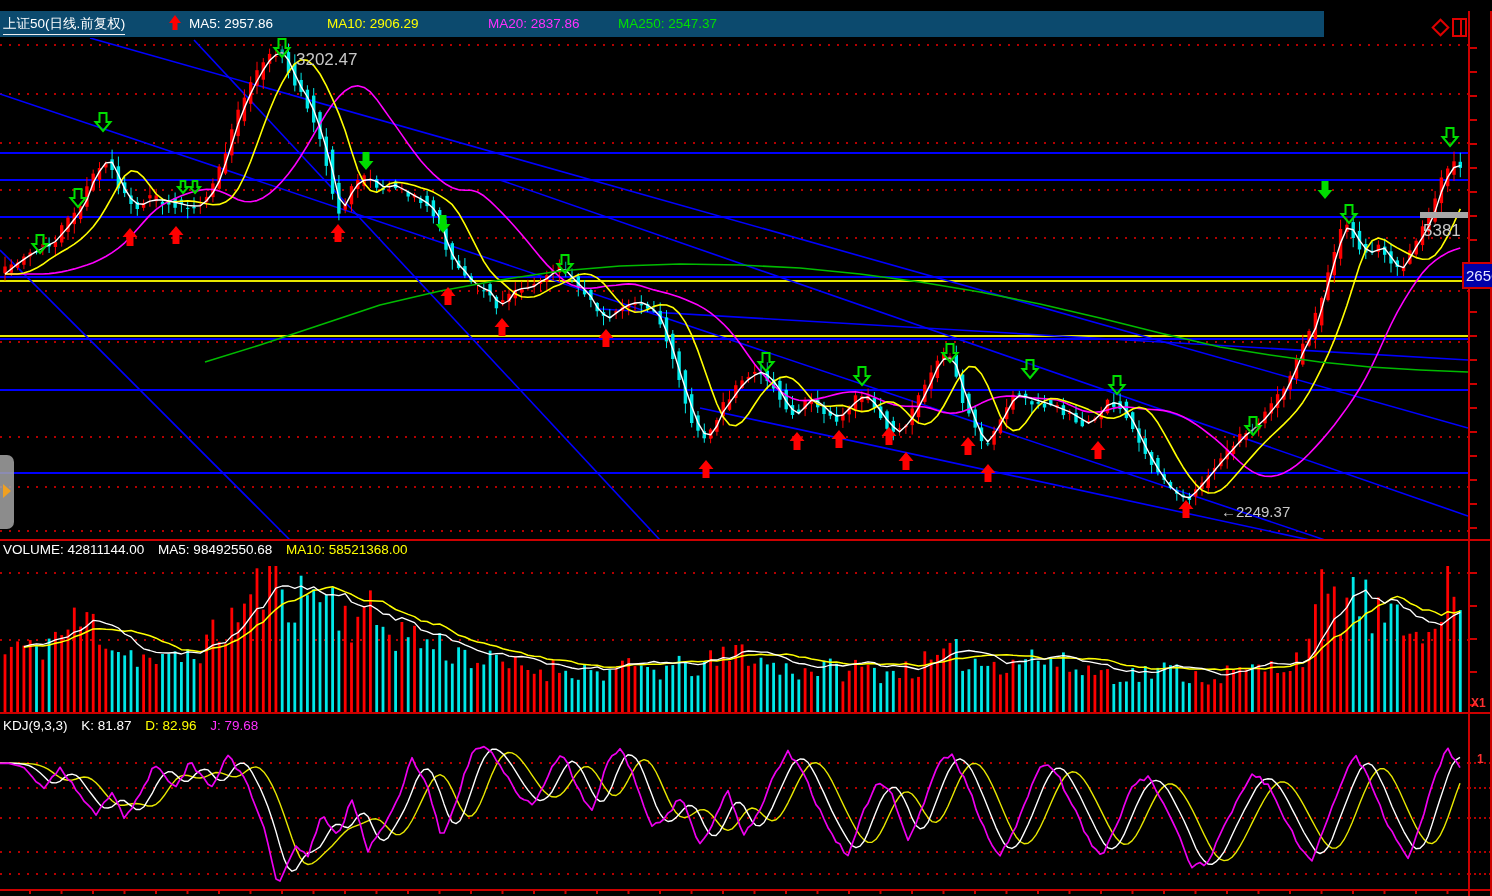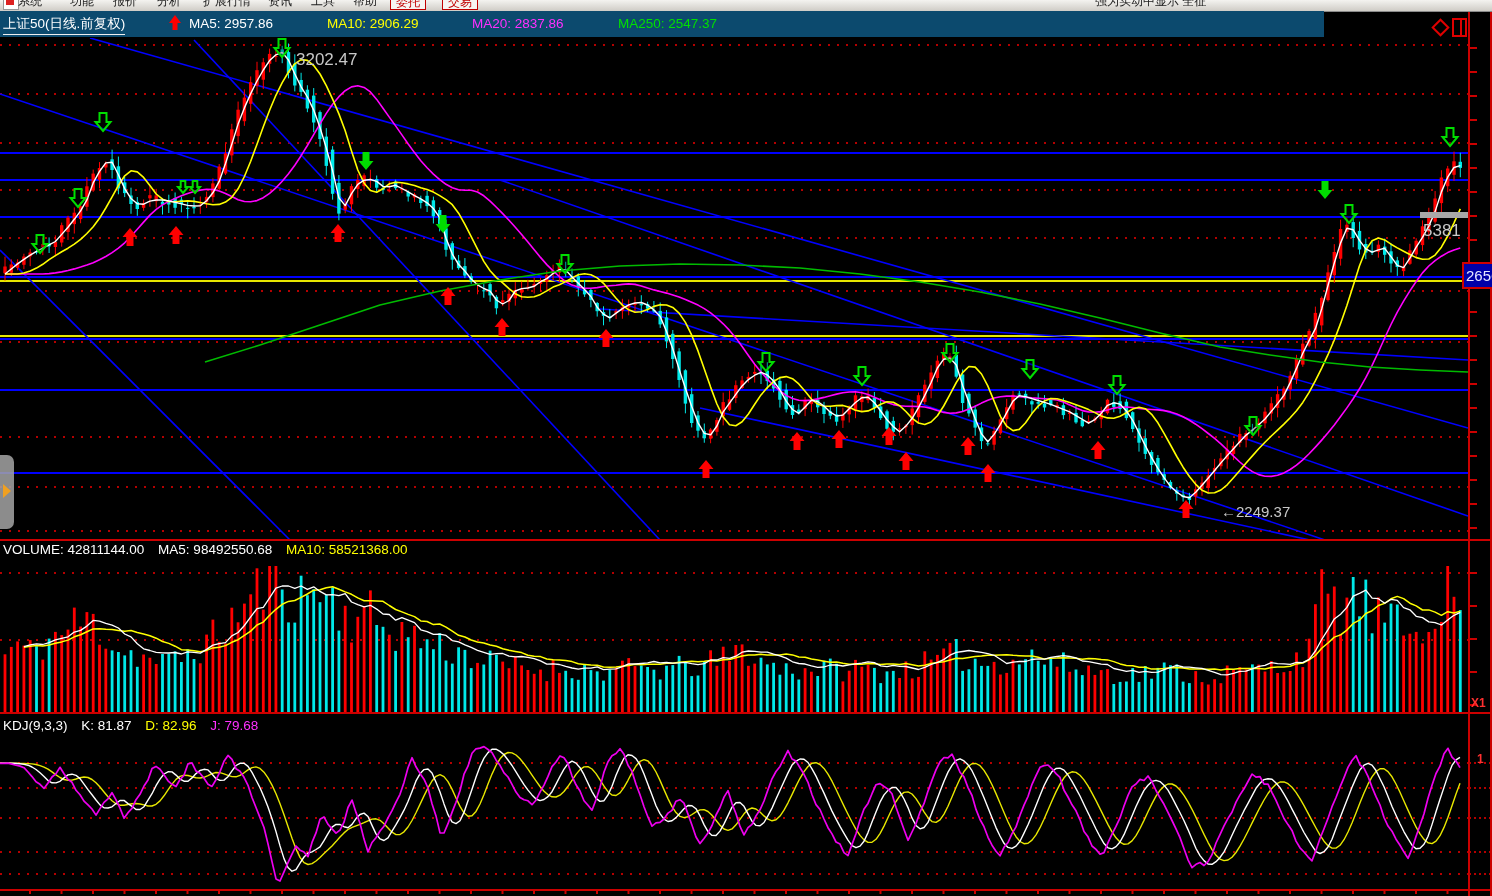--- a/index.html
+++ b/index.html
@@ -14,21 +14,21 @@
     background:#f6f5f2;padding:0 5px;line-height:14px;white-space:nowrap;}
   #app-icon{position:absolute;left:3px;top:-4px;width:14px;height:12px;background:#fff;
     border:1px solid #999;}
   #app-icon:before{content:"";position:absolute;left:2px;top:2px;width:8px;height:6px;background:#d22;}
 
   
   #title-bar{position:absolute;left:0;top:11px;width:1324px;height:26px;background:#0c4a6e;}
   #title-bar span{position:absolute;top:4px;font-size:13.5px;line-height:18px;white-space:nowrap;}
   #symbol{left:3px;color:#ffffff;border-bottom:1px solid #efefef;padding-bottom:1px;}
   #up-arrow-icon{left:168px;top:5px;}
-  #ma5-label{left:189px;}  #ma10-label{left:327px;} #ma20-label{left:472px;} #ma250-label{left:618px;}
+  #ma5-label{left:189px;}  #ma10-label{left:327px;} #ma20-label{left:488px;} #ma250-label{left:618px;}
   #diamond-icon{position:absolute;left:1434px;top:10px;width:9px;height:9px;border:2px solid #e00000;
     transform:rotate(45deg);}
   #window-icon{position:absolute;left:1452px;top:7px;width:11px;height:15px;border:2px solid #e00000;}
   #window-icon:before{content:"";position:absolute;left:6px;top:0;width:2px;height:15px;background:#e00000;}
 
   
   #chart-wrap{position:absolute;left:0;top:0;width:1492px;height:896px;}
 
   
   .ovl{position:absolute;white-space:nowrap;z-index:5;}
@@ -912,34 +912,20 @@
         <line x1="1258.5" y1="890" x2="1258.5" y2="894" stroke="#cc0000" stroke-width="2"></line>
         <line x1="1290" y1="890" x2="1290" y2="894" stroke="#cc0000" stroke-width="2"></line>
         <line x1="1321.5" y1="890" x2="1321.5" y2="894" stroke="#cc0000" stroke-width="2"></line>
         <line x1="1353" y1="890" x2="1353" y2="894" stroke="#cc0000" stroke-width="2"></line>
         <line x1="1384.5" y1="890" x2="1384.5" y2="894" stroke="#cc0000" stroke-width="2"></line>
         <line x1="1416" y1="890" x2="1416" y2="894" stroke="#cc0000" stroke-width="2"></line>
         <line x1="1447.5" y1="890" x2="1447.5" y2="894" stroke="#cc0000" stroke-width="2"></line>
       </svg>
   </div>
 
-  <div id="menu-bar">
-    <div id="app-icon"></div>
-    <span class="menu-item" style="left:18px">系统</span>
-    <span class="menu-item" style="left:70px">功能</span>
-    <span class="menu-item" style="left:113px">报价</span>
-    <span class="menu-item" style="left:157px">分析</span>
-    <span class="menu-item" style="left:203px">扩展行情</span>
-    <span class="menu-item" style="left:268px">资讯</span>
-    <span class="menu-item" style="left:311px">工具</span>
-    <span class="menu-item" style="left:353px">帮助</span>
-    <span class="menu-btn" style="left:390px">委托</span>
-    <span class="menu-btn" style="left:442px">交易</span>
-    <span class="menu-item" style="left:1095px">强为实动中显示 全征</span>
-  </div>
 
   <div id="title-bar">
     <span id="symbol">上证50(日线.前复权)</span>
     <span id="up-arrow-icon">
       <svg width="14" height="16">
           <path d="M7 0 L13 8 L9.5 8 L9.5 15 L4.5 15 L4.5 8 L1 8 Z" fill="#ff0000"></path>
         </svg>
     </span>
     <span id="ma5-label" style="color:#ffffff">MA5: 2957.86</span>
     <span id="ma10-label" style="color:#ffff00">MA10: 2906.29</span>

